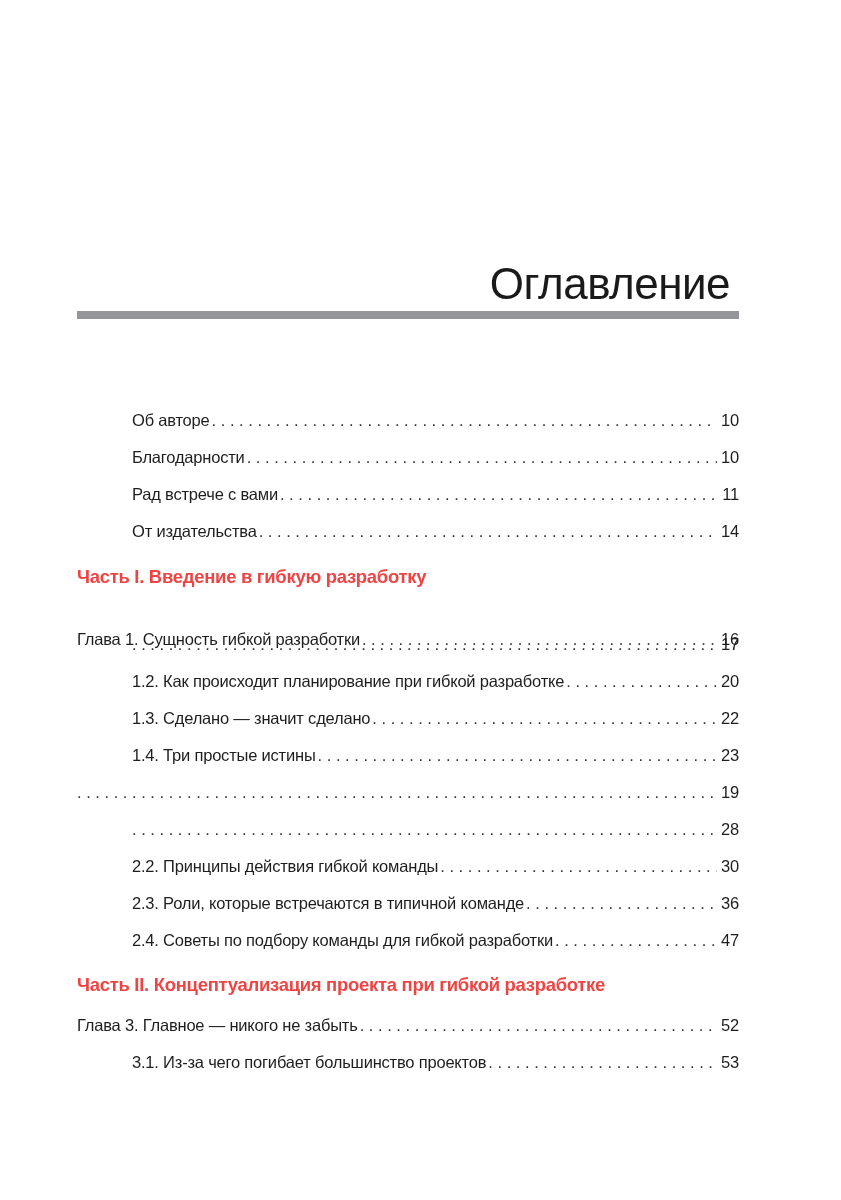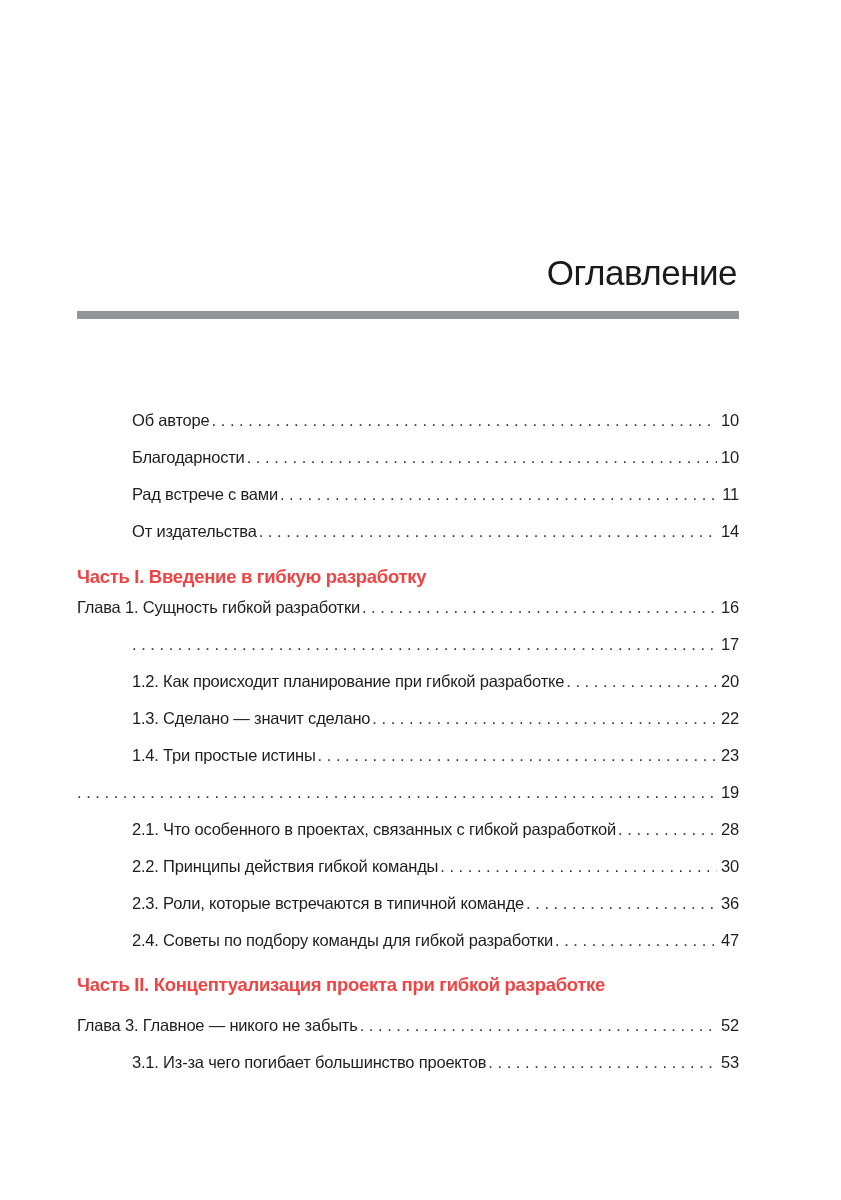--- a/index.html
+++ b/index.html
@@ -1,19 +1,19 @@
 <!DOCTYPE html>
 <html><head>
 <meta charset="utf-8">
 <style>
   html, body { margin: 0; padding: 0; background: #ffffff; }
   body { width: 841px; height: 1200px; position: relative; overflow: hidden;
          font-family: "Liberation Sans", sans-serif; color: #1e1e1e; }
-  .title { position: absolute; right: 103px; top: 254px; font-size: 35px; font-weight: normal;
-           letter-spacing: -0.5px; color: #1a1a1a; margin: 1px; line-height: 1; }
+  .title { position: absolute; right: 103px; top: 254px; font-size: 44px; font-weight: normal;
+           letter-spacing: -0.5px; color: #1a1a1a; margin: 8px; line-height: 1; }
   .rule { position: absolute; left: 77px; top: 311px; width: 662px; height: 8px; background: #939598; }
   .toc { position: absolute; left: 77px; top: 0; width: 662px; }
   .row { position: absolute; left: 0; width: 662px; display: flex; align-items: baseline;
          font-size: 16.5px; letter-spacing: -0.2px; white-space: nowrap; overflow: hidden; }
   .row.l2 { left: 55px; width: 607px; }
   .row .label { flex: 0 0 auto; padding-right: 2px; }
   .row .dots { flex: 1 1 auto; overflow: hidden; color: #333; letter-spacing: 4.2px; }
   .row .dots::before { content: ". . . . . . . . . . . . . . . . . . . . . . . . . . . . . . . . . . . . . . . . . . . . . . . . . . . . . . . . . . . . . . . . . . . . . . . . . . . . . . . . . . . . . . . . . . . . . . . . . . . . . . . . . . . . . . . . . . . . . . . . . . . . . ."; letter-spacing: 0; word-spacing: 0; }
   .row .page { flex: 0 0 auto; padding-left: 4px; }
   .part { position: absolute; left: 0; font-size: 18.5px; font-weight: bold; letter-spacing: -0.3px; color: #ef4444; white-space: nowrap; }
@@ -42,21 +42,21 @@
     <span class="page">11</span>
   </div>
   <div class="row l2" style="top:522px">
     <span class="label">От издательства</span>
     <span class="dots"></span>
     <span class="page">14</span>
   </div>
 
   <div class="part" style="top:566px">Часть I. Введение в гибкую разработку</div>
 
-  <div class="row" style="top:598px">
+  <div class="row" style="top:630px">
     <span class="label">Глава 1. Сущность гибкой разработки</span>
     <span class="dots"></span>
     <span class="page">16</span>
   </div>
   <div class="row l2" style="top:635px">
     <span class="dots"></span>
     <span class="page">17</span>
   </div>
   <div class="row l2" style="top:672px">
     <span class="label">1.2. Как происходит планирование при гибкой разработке</span>
@@ -72,21 +72,20 @@
     <span class="label">1.4. Три простые истины</span>
     <span class="dots"></span>
     <span class="page">23</span>
   </div>
 
   <div class="row" style="top:783px">
     <span class="dots"></span>
     <span class="page">19</span>
   </div>
   <div class="row l2" style="top:820px">
-    <span class="label">2.1. Что особенного в проектах, связанных с гибкой разработкой</span>
     <span class="dots"></span>
     <span class="page">28</span>
   </div>
   <div class="row l2" style="top:857px">
     <span class="label">2.2. Принципы действия гибкой команды</span>
     <span class="dots"></span>
     <span class="page">30</span>
   </div>
   <div class="row l2" style="top:894px">
     <span class="label">2.3. Роли, которые встречаются в типичной команде</span>

